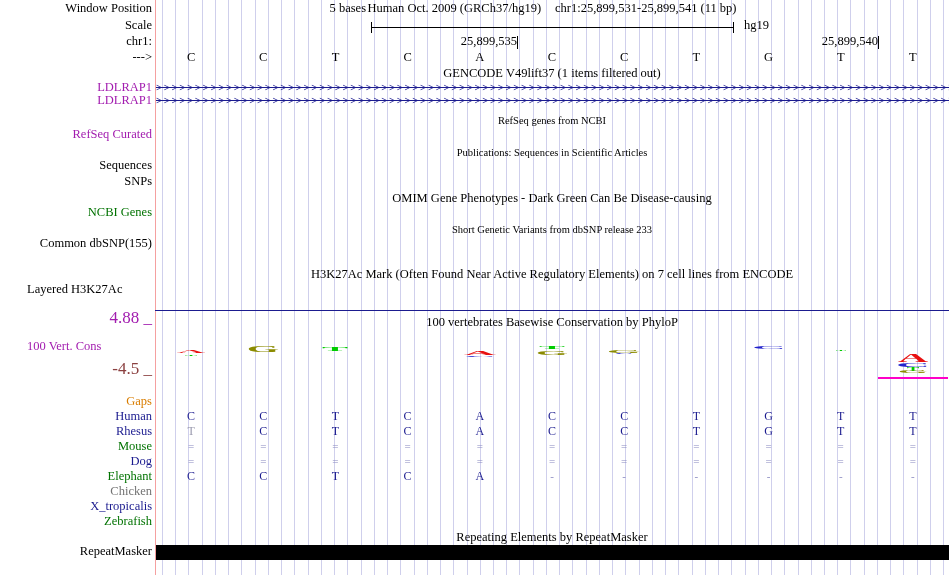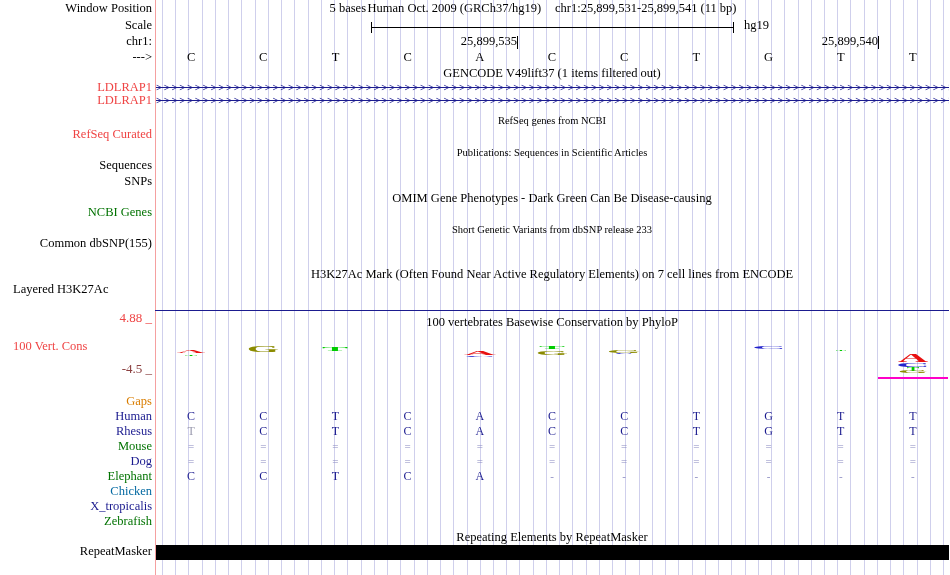--- a/index.html
+++ b/index.html
@@ -4,40 +4,40 @@
 <style>
   html,body{margin:0;padding:0;background:#fff;}
   .screen{position:relative;width:950px;height:575px;background:#fff;
     font-family:Liberation Serif, serif;overflow:hidden;}
   .grid{position:absolute;left:156px;top:0;width:793px;height:575px;
     background-image:repeating-linear-gradient(to right,#cfcfec 0px,#cfcfec 1px,transparent 1px,transparent 13.24px);
     background-position:6px 0;}
   .boundary{position:absolute;left:155px;top:0;width:1px;height:575px;background:#f5a0a0;}
   .lbl{position:absolute;left:0;width:152px;text-align:right;font-size:12.5px;color:#000;
     white-space:nowrap;line-height:13px;}
-  .lbl.leftal{text-align:left;padding-left:13px;box-sizing:border-box;}
-  .navy{color:#ef4444;} .green{color:#007200;} .maroon{color:#8b4040;}
+  .lbl.leftal{text-align:left;padding-left:27px;box-sizing:border-box;}
+  .navy{color:#a21caf;} .green{color:#007200;} .maroon{color:#8b4040;}
   .ctitle{position:absolute;left:155px;width:794px;text-align:center;font-size:12.5px;
     line-height:13px;white-space:nowrap;color:#000;}
   .ctitle.small{font-size:10.5px;}
   .hdrcenter{position:absolute;left:155px;top:2px;width:794px;display:flex;
     justify-content:center;gap:14px;font-size:12.5px;line-height:13px;}
   .scale5{position:absolute;left:155px;top:2px;width:211px;text-align:right;font-size:12.5px;line-height:13px;}
   .scalebar{position:absolute;left:371px;top:27px;width:363px;height:1px;background:#000;}
   .scalebar::before,.scalebar::after{content:"";position:absolute;top:-5px;width:1px;height:11px;background:#000;}
   .scalebar::before{left:0;} .scalebar::after{right:0;}
   .hg19{position:absolute;left:744px;top:19px;font-size:12.5px;line-height:13px;}
   .ticklabel{position:absolute;top:35px;text-align:right;font-size:12.5px;line-height:13px;left:155px;}
   .coordtick{position:absolute;top:36px;width:1px;height:13px;background:#000;}
   .seqletter{position:absolute;width:20px;text-align:center;font-size:12.5px;line-height:13px;color:#000;}
   .arrowrow{position:absolute;left:156px;width:793px;height:13px;overflow:hidden;color:#1b1b8f;
     font-size:11px;font-weight:bold;letter-spacing:1.5px;line-height:13px;
     background:linear-gradient(#1b1b8f,#1b1b8f) 0 6px/100% 1px no-repeat;}
   .consline{position:absolute;left:155px;top:310px;width:794px;height:1px;background:#1b1b8f;}
-  .scorelbl{position:absolute;left:0;width:152px;text-align:right;font-size:13px;line-height:13px;white-space:nowrap;}
+  .scorelbl{position:absolute;left:0;width:152px;text-align:right;font-size:17px;line-height:13px;white-space:nowrap;}
   .acell{position:absolute;width:20px;text-align:center;font-size:12px;line-height:13px;color:#1b1b8f;}
   .acell.eq{color:#8a8ac0;font-size:11px;}
   .acell.dim{color:#9a9aae;}
   .glyph{position:absolute;font-size:13px;line-height:13px;font-weight:bold;transform-origin:center top;white-space:nowrap;}
   .logoline{position:absolute;height:2px;}
   .repeatbar{position:absolute;left:156px;top:545px;width:793px;height:15px;background:#000;}
 </style>
 </head>
 <body>
 
@@ -160,21 +160,21 @@
     <div class="acell" style="left: 253.273px; top: 470px;">C</div>
     <div class="acell" style="left: 325.455px; top: 470px;">T</div>
     <div class="acell" style="left: 397.636px; top: 470px;">C</div>
     <div class="acell" style="left: 469.818px; top: 470px;">A</div>
     <div class="acell eq" style="left: 542px; top: 470px;">-</div>
     <div class="acell eq" style="left: 614.182px; top: 470px;">-</div>
     <div class="acell eq" style="left: 686.364px; top: 470px;">-</div>
     <div class="acell eq" style="left: 758.545px; top: 470px;">-</div>
     <div class="acell eq" style="left: 830.727px; top: 470px;">-</div>
     <div class="acell eq" style="left: 902.909px; top: 470px;">-</div>
-    <div class="lbl" style="top: 485px; color: #0369a1; text-align: right;">Chicken</div>
+    <div class="lbl" style="top: 485px; color: #737373; text-align: right;">Chicken</div>
     <div class="lbl" style="top: 500px; color: rgb(27, 27, 143);">X_tropicalis</div>
     <div class="lbl" style="top: 515px; color: rgb(0, 114, 0);">Zebrafish</div>
     <div class="glyph" style="left: 191.091px; top: 350px; color: rgb(232, 16, 16); transform: translateX(-50%) scale(3, 0.3);">A</div>
     <div class="glyph" style="left: 191.091px; top: 354px; color: rgb(0, 204, 0); transform: translateX(-50%) scale(1.4, 0.15);">T</div>
     <div class="glyph" style="left: 263.273px; top: 345px; color: rgb(139, 139, 0); transform: translateX(-50%) scale(3.2, 0.6);">G</div>
     <div class="glyph" style="left: 335.455px; top: 345px; color: rgb(0, 204, 0); transform: translateX(-50%) scale(3, 0.5);">T</div>
     <div class="glyph" style="left: 479.818px; top: 350px; color: rgb(232, 16, 16); transform: translateX(-50%) scale(3.4, 0.45);">A</div>
     <div class="glyph" style="left: 479.818px; top: 355px; color: rgb(34, 34, 204); transform: translateX(-50%) scale(3.4, 0.2);">C</div>
     <div class="glyph" style="left: 552px; top: 345px; color: rgb(0, 204, 0); transform: translateX(-50%) scale(3, 0.35);">T</div>
     <div class="glyph" style="left: 552px; top: 349px; color: rgb(139, 139, 0); transform: translateX(-50%) scale(3.2, 0.55);">G</div>

